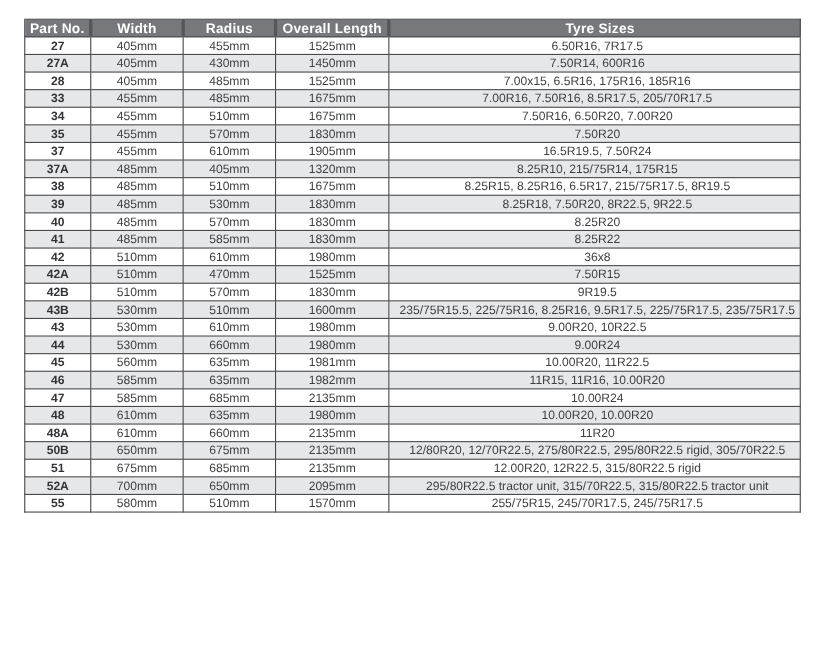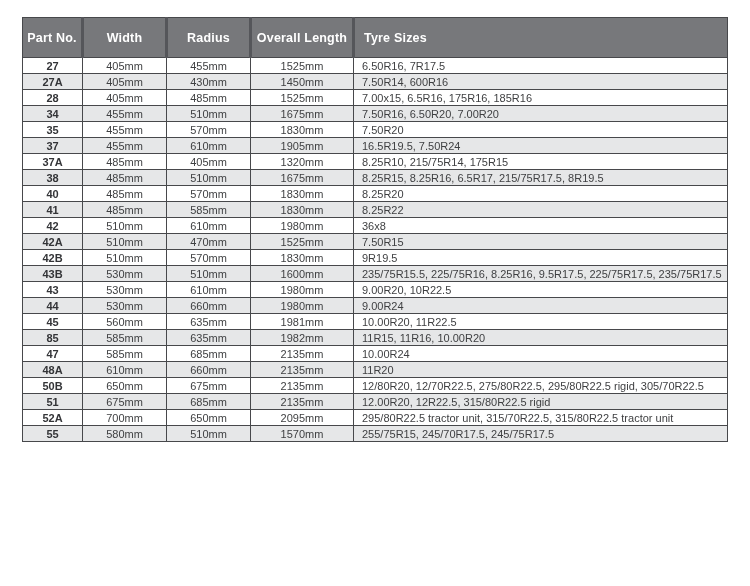--- a/index.html
+++ b/index.html
@@ -34,43 +34,43 @@
   col.c-width  { width: 84px; }
   col.c-radius { width: 84px; }
   col.c-length { width: 103px; }
   col.c-tyres  { width: 374px; }
 
   thead th {
     background: var(--header-bg);
     color: var(--header-text);
     font-size: 12.5px;
     font-weight: bold;
-    height: 40px;
+    height: 16px;
     text-align: center;
     letter-spacing: 0.2px;
     border-left: 3px solid var(--header-sep);
     border-bottom: 1px solid var(--border);
   }
   thead th:first-child { border-left: 1px solid var(--border); }
-  thead th.tyres-h { text-align: left; padding-left: 9px; }
+  thead th.tyres-h { text-align: center; padding-left: 9px; }
 
   tbody td {
     font-size: 11px;
     color: var(--text);
     height: 16px;
     padding: 1px 3px;
     text-align: center;
     border: 1px solid var(--border);
     white-space: nowrap;
     overflow: hidden;
   }
   tbody tr { background: var(--row-bg); }
   tbody tr:nth-child(even) { background: var(--row-alt-bg); }
   tbody td.part { font-weight: bold; color: #333437; }
-  tbody td.tyres { text-align: left; padding-left: 8px; }
+  tbody td.tyres { text-align: center; padding-left: 8px; }
 </style>
 </head>
 <body>
 
 <div class="page">
   <table class="spec-table">
     <colgroup>
       <col class="c-part">
       <col class="c-width">
       <col class="c-radius">
@@ -102,20 +102,27 @@
           <td class="tyres">7.50R14, 600R16</td>
         </tr>
         <tr>
           <td class="part">28</td>
           <td>405mm</td>
           <td>485mm</td>
           <td>1525mm</td>
           <td class="tyres">7.00x15, 6.5R16, 175R16, 185R16</td>
         </tr>
         <tr>
+          <td class="part">33</td>
+          <td>455mm</td>
+          <td>485mm</td>
+          <td>1675mm</td>
+          <td class="tyres">7.00R16, 7.50R16, 8.5R17.5, 205/70R17.5</td>
+        </tr>
+        <tr>
           <td class="part">34</td>
           <td>455mm</td>
           <td>510mm</td>
           <td>1675mm</td>
           <td class="tyres">7.50R16, 6.50R20, 7.00R20</td>
         </tr>
         <tr>
           <td class="part">35</td>
           <td>455mm</td>
           <td>570mm</td>
@@ -135,20 +142,27 @@
           <td>405mm</td>
           <td>1320mm</td>
           <td class="tyres">8.25R10, 215/75R14, 175R15</td>
         </tr>
         <tr>
           <td class="part">38</td>
           <td>485mm</td>
           <td>510mm</td>
           <td>1675mm</td>
           <td class="tyres">8.25R15, 8.25R16, 6.5R17, 215/75R17.5, 8R19.5</td>
+        </tr>
+        <tr>
+          <td class="part">39</td>
+          <td>485mm</td>
+          <td>530mm</td>
+          <td>1830mm</td>
+          <td class="tyres">8.25R18, 7.50R20, 8R22.5, 9R22.5</td>
         </tr>
         <tr>
           <td class="part">40</td>
           <td>485mm</td>
           <td>570mm</td>
           <td>1830mm</td>
           <td class="tyres">8.25R20</td>
         </tr>
         <tr>
           <td class="part">41</td>
@@ -200,32 +214,39 @@
           <td class="tyres">9.00R24</td>
         </tr>
         <tr>
           <td class="part">45</td>
           <td>560mm</td>
           <td>635mm</td>
           <td>1981mm</td>
           <td class="tyres">10.00R20, 11R22.5</td>
         </tr>
         <tr>
-          <td class="part">85</td>
+          <td class="part">46</td>
           <td>585mm</td>
           <td>635mm</td>
           <td>1982mm</td>
           <td class="tyres">11R15, 11R16, 10.00R20</td>
         </tr>
         <tr>
           <td class="part">47</td>
           <td>585mm</td>
           <td>685mm</td>
           <td>2135mm</td>
           <td class="tyres">10.00R24</td>
+        </tr>
+        <tr>
+          <td class="part">48</td>
+          <td>610mm</td>
+          <td>635mm</td>
+          <td>1980mm</td>
+          <td class="tyres">10.00R20, 10.00R20</td>
         </tr>
         <tr>
           <td class="part">48A</td>
           <td>610mm</td>
           <td>660mm</td>
           <td>2135mm</td>
           <td class="tyres">11R20</td>
         </tr>
         <tr>
           <td class="part">50B</td>

